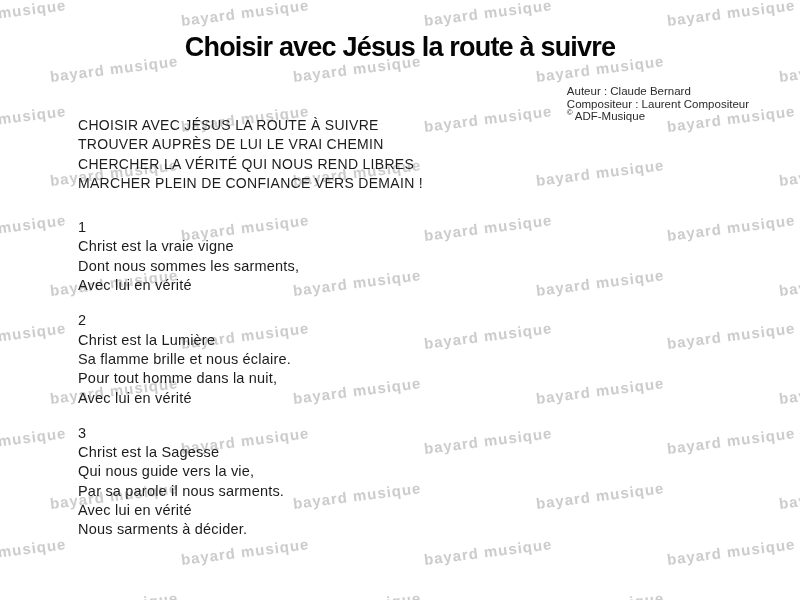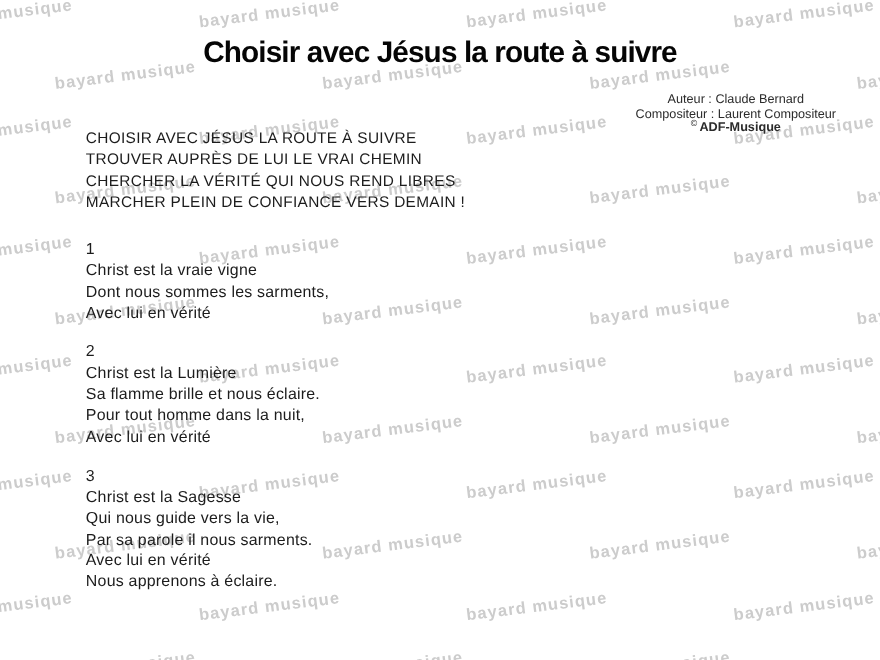--- a/index.html
+++ b/index.html
@@ -27,28 +27,28 @@
     top:32px;left:0;width:100%;
     margin:0;
     text-align:center;
     font-size:27px;
     font-weight:bold;
     letter-spacing:-0.8px;
     color:#050505;
   }
   .credits{
     position:absolute;
-    top:85px;right:40px;
-    text-align:center;
+    top:85px;right:51px;
+    text-align:left;
     font-size:11.5px;
     line-height:12.5px;
     color:#2b2b2b;
   }
   .credits sup{font-size:8px;line-height:0;}
-  .credits .pub{margin-left:2px;font-weight:bold;}
+  .credits .pub{margin-left:2px;}
   .lyrics{
     position:absolute;
     left:78px;top:116px;
     color:#1c1c1c;
   }
   .refrain{
     font-size:14px;
     line-height:19.3px;
     letter-spacing:0.3px;
     margin-bottom:25px;
@@ -146,19 +146,19 @@
             <div>Sa flamme brille et nous éclaire.</div>
             <div>Pour tout homme dans la nuit,</div>
             <div>Avec lui en vérité</div>
           </div>
           <div class="verse">
             <div>3</div>
             <div>Christ est la Sagesse</div>
             <div>Qui nous guide vers la vie,</div>
             <div>Par sa parole il nous sarments.</div>
             <div>Avec lui en vérité</div>
-            <div>Nous apprenons à éclaire.</div>
+            <div>Nous sarments à décider.</div>
           </div>
         </div>
     </div>
 
   </div>
 </div>
 
 </body></html>

